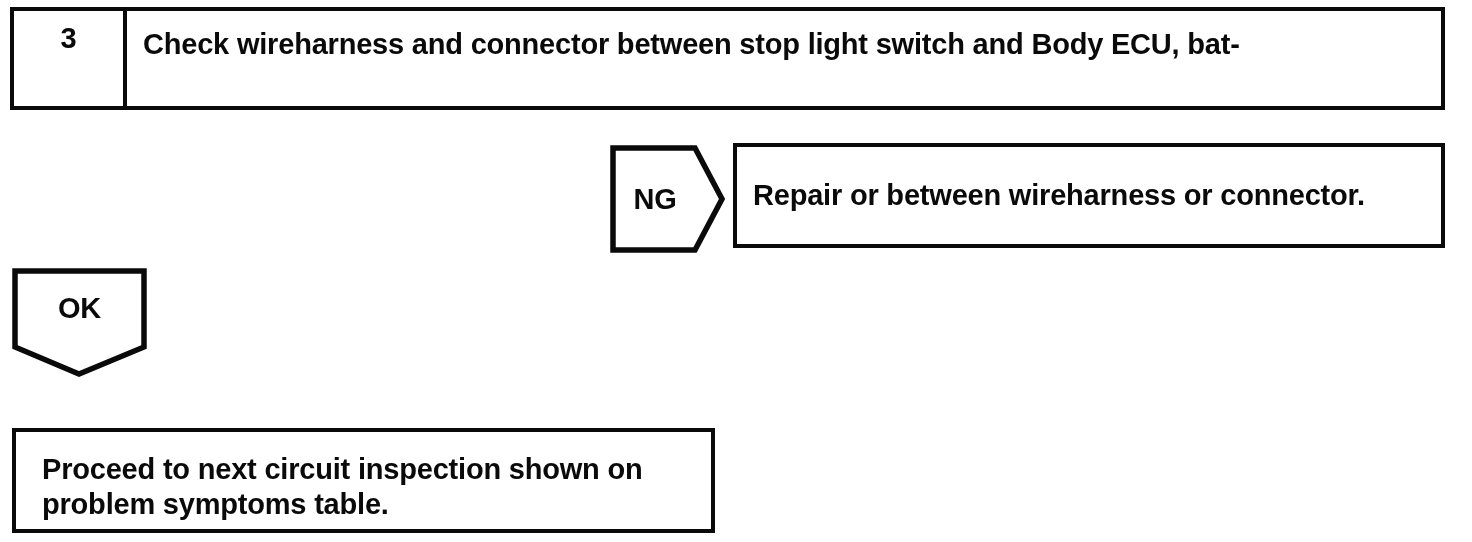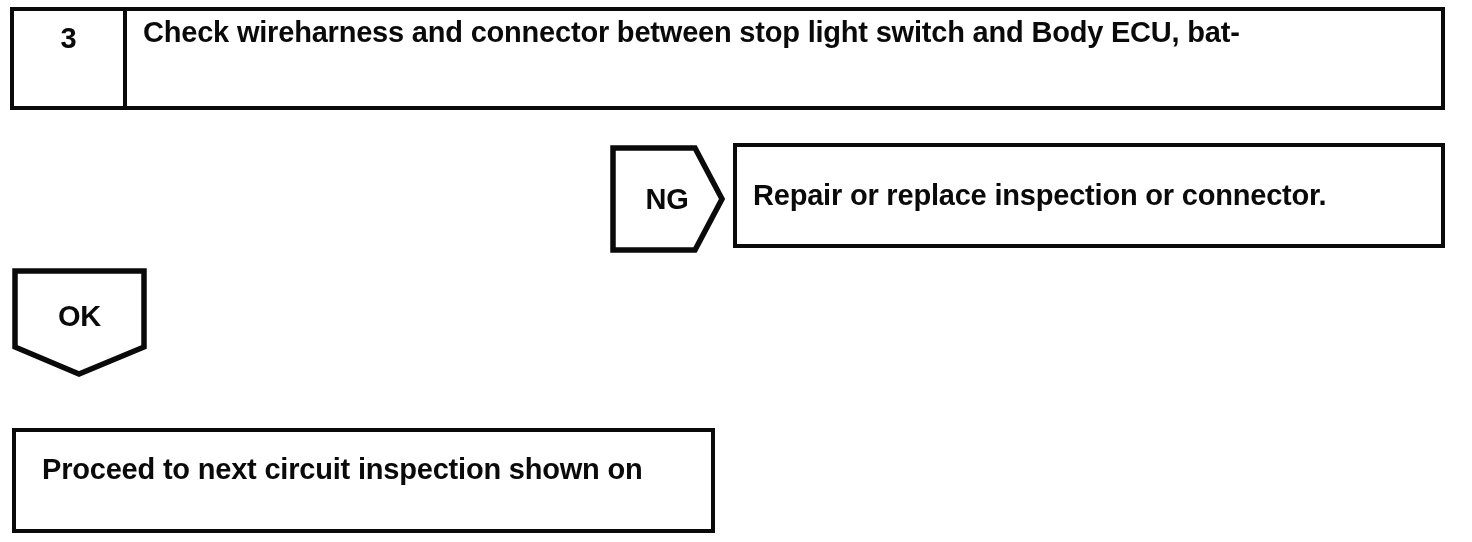--- a/index.html
+++ b/index.html
@@ -28,42 +28,42 @@
 
   
   .step-box { left: 10px; top: 7px; width: 1435px; height: 103px; display: flex; }
   .step-number-cell {
     width: 113px;
     border-right: 4px solid #0a0a0a;
     text-align: center;
     padding-top: 10px;
     flex: none;
   }
-  .step-text { flex: 1; padding: 4px 16px 0 16px; }
+  .step-text { flex: 1; padding: 16px 16px 0 16px; }
 
   
   .ng-arrow { position: absolute; left: 610px; top: 145px; width: 115px; height: 108px; }
   .ng-arrow svg { position: absolute; inset: 0; display: block; }
   .ng-label {
-    position: absolute; left: 12px; top: 0; width: 90px; height: 108px;
+    position: absolute; left: 0; top: 0; width: 90px; height: 108px;
     display: flex; align-items: center; justify-content: center;
   }
 
   
   .ng-box {
     left: 733px; top: 143px; width: 712px; height: 105px;
     display: flex; align-items: center; padding-left: 16px;
   }
 
   
   .ok-arrow { position: absolute; left: 12px; top: 268px; width: 135px; height: 109px; }
   .ok-arrow svg { position: absolute; inset: 0; display: block; }
   .ok-label {
     position: absolute; left: 0; top: 0; width: 135px; height: 80px;
-    display: flex; align-items: center; justify-content: center; margin-top: 8px;
+    display: flex; align-items: center; justify-content: center;
   }
 
   
   .proceed-box { left: 12px; top: 428px; width: 703px; height: 105px; padding: 20px 10px 0 26px; }
 </style>
 </head>
 <body>
 
 <div class="canvas">
 
@@ -75,29 +75,30 @@
   </div>
 
   <div class="ng-arrow">
     <svg viewBox="0 0 115 108" aria-hidden="true">
       <polygon points="3,3 85,3 112,54 85,105 3,105" fill="#ffffff" stroke="#0a0a0a" stroke-width="5.5" stroke-linejoin="miter"></polygon>
     </svg>
     <div class="ng-label bold-text">NG</div>
   </div>
 
   <div class="box ng-box">
-    <span class="bold-text">Repair or replace inspection or connector.</span>
+    <span class="bold-text">Repair or between wireharness or connector.</span>
   </div>
 
   <div class="ok-arrow">
     <svg viewBox="0 0 135 109" aria-hidden="true">
       <polygon points="3,3 132,3 132,79 67,106 3,79" fill="#ffffff" stroke="#0a0a0a" stroke-width="5.5" stroke-linejoin="miter"></polygon>
     </svg>
     <div class="ok-label bold-text">OK</div>
   </div>
 
   <div class="box proceed-box">
     <div class="bold-text">
       <div>Proceed to next circuit inspection shown on</div>
+      <div>problem symptoms table.</div>
     </div>
   </div>
 
 </div>
 
 </body></html>

